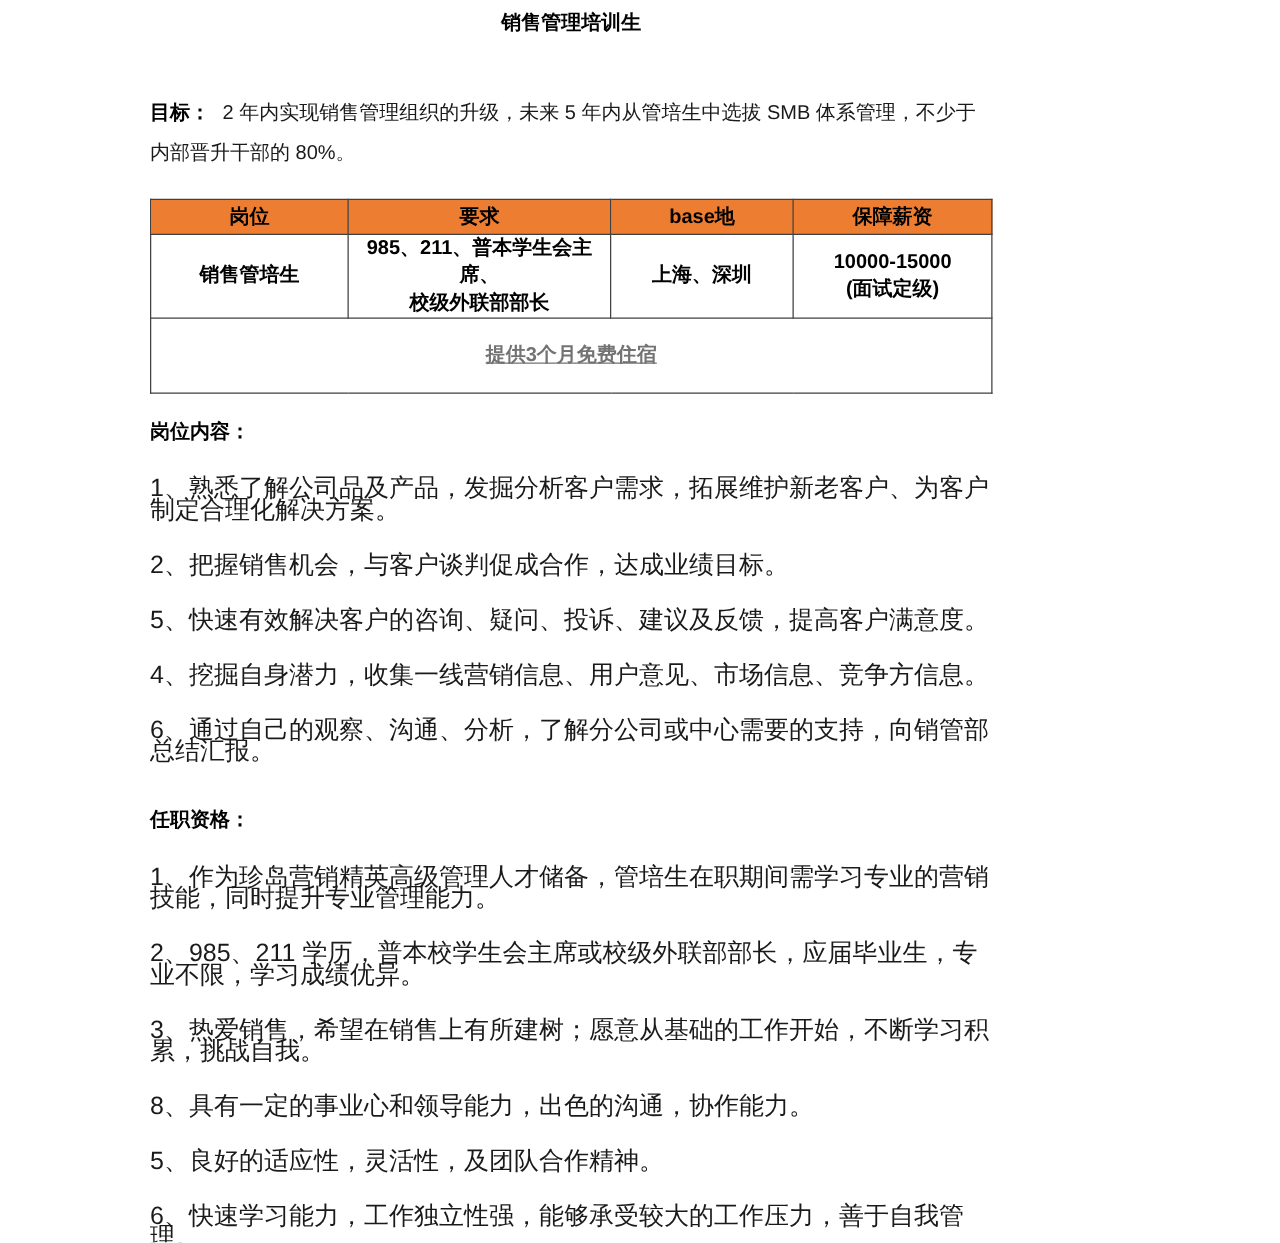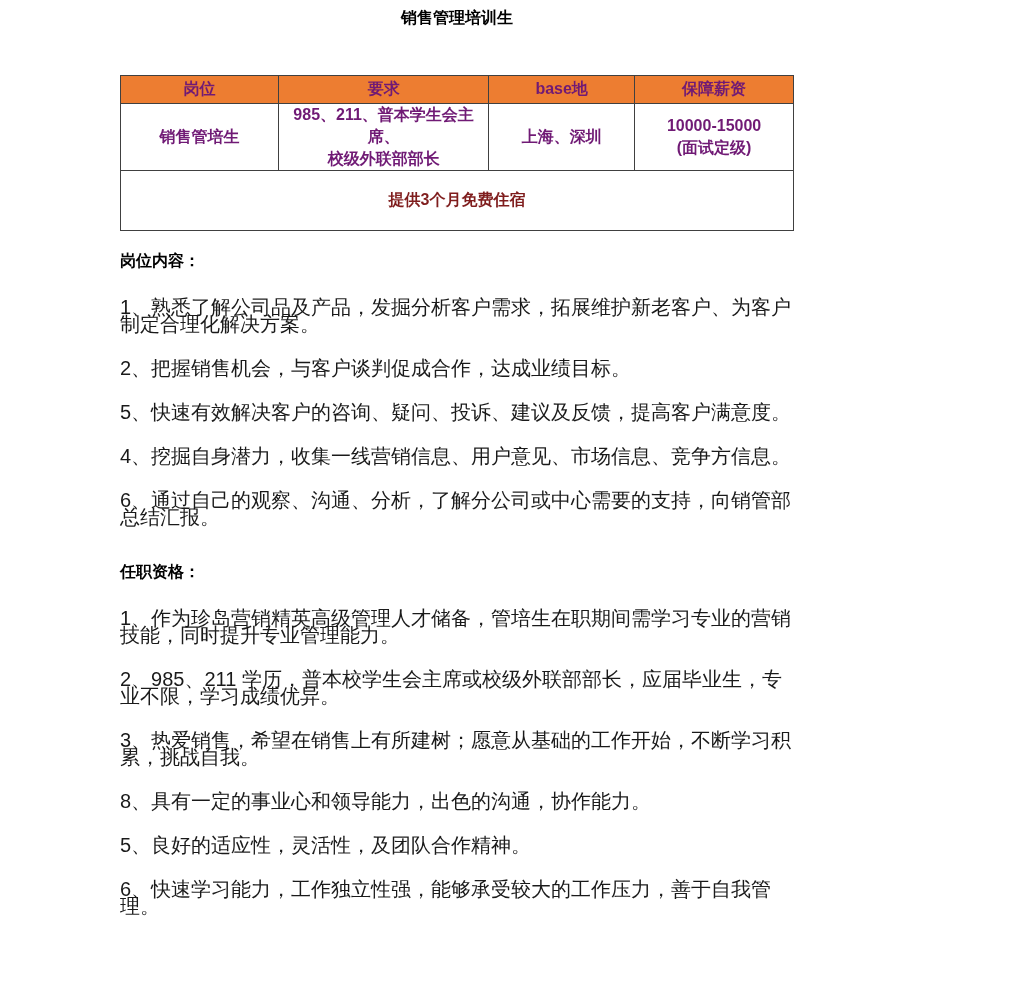--- a/index.html
+++ b/index.html
@@ -42,34 +42,35 @@
     table-layout: fixed;
     margin: 0 0 20px 0;
   }
   table.pos-table th,
   table.pos-table td {
     border: 1px solid #404040;
     text-align: center;
     vertical-align: middle;
     font-size: 16px;
     font-weight: bold;
-    color: #701a75;
+    color: #000000;
     padding: 0 6px;
   }
   table.pos-table th {
     background: #ED7D31;
     height: 27px;
   }
   table.pos-table td.body-cell {
     height: 55px;
     line-height: 22px;
   }
   table.pos-table td.note-cell {
     height: 59px;
-    color: #7f1d1d;
+    color: #737373;
+    text-decoration: underline;
   }
   .preline { white-space: pre-line; }
 
   section.doc-section h2 {
     font-size: 16px;
     font-weight: bold;
     color: #000000;
     margin: 0 0 27px 0;
   }
   section.doc-section p.item {
@@ -80,20 +81,23 @@
   section.quals-section { margin-top: 36px; }
 </style>
 </head>
 <body>
 
 <div class="page">
 
   <h1 class="doc-title">销售管理培训生</h1>
 
 
+  <p class="goal-line">
+    <span class="b label-gap">目标：</span><span>2 年内实现销售管理组织的升级，未来 5 年内从管培生中选拔 SMB 体系管理，不少于内部晋升干部的 80%。</span>
+  </p>
 
   <table class="pos-table">
     <colgroup>
       <col style="width:23.5%">
       <col style="width:31.2%">
       <col style="width:21.7%">
       <col style="width:23.6%">
     </colgroup>
     <thead>
       <tr>

